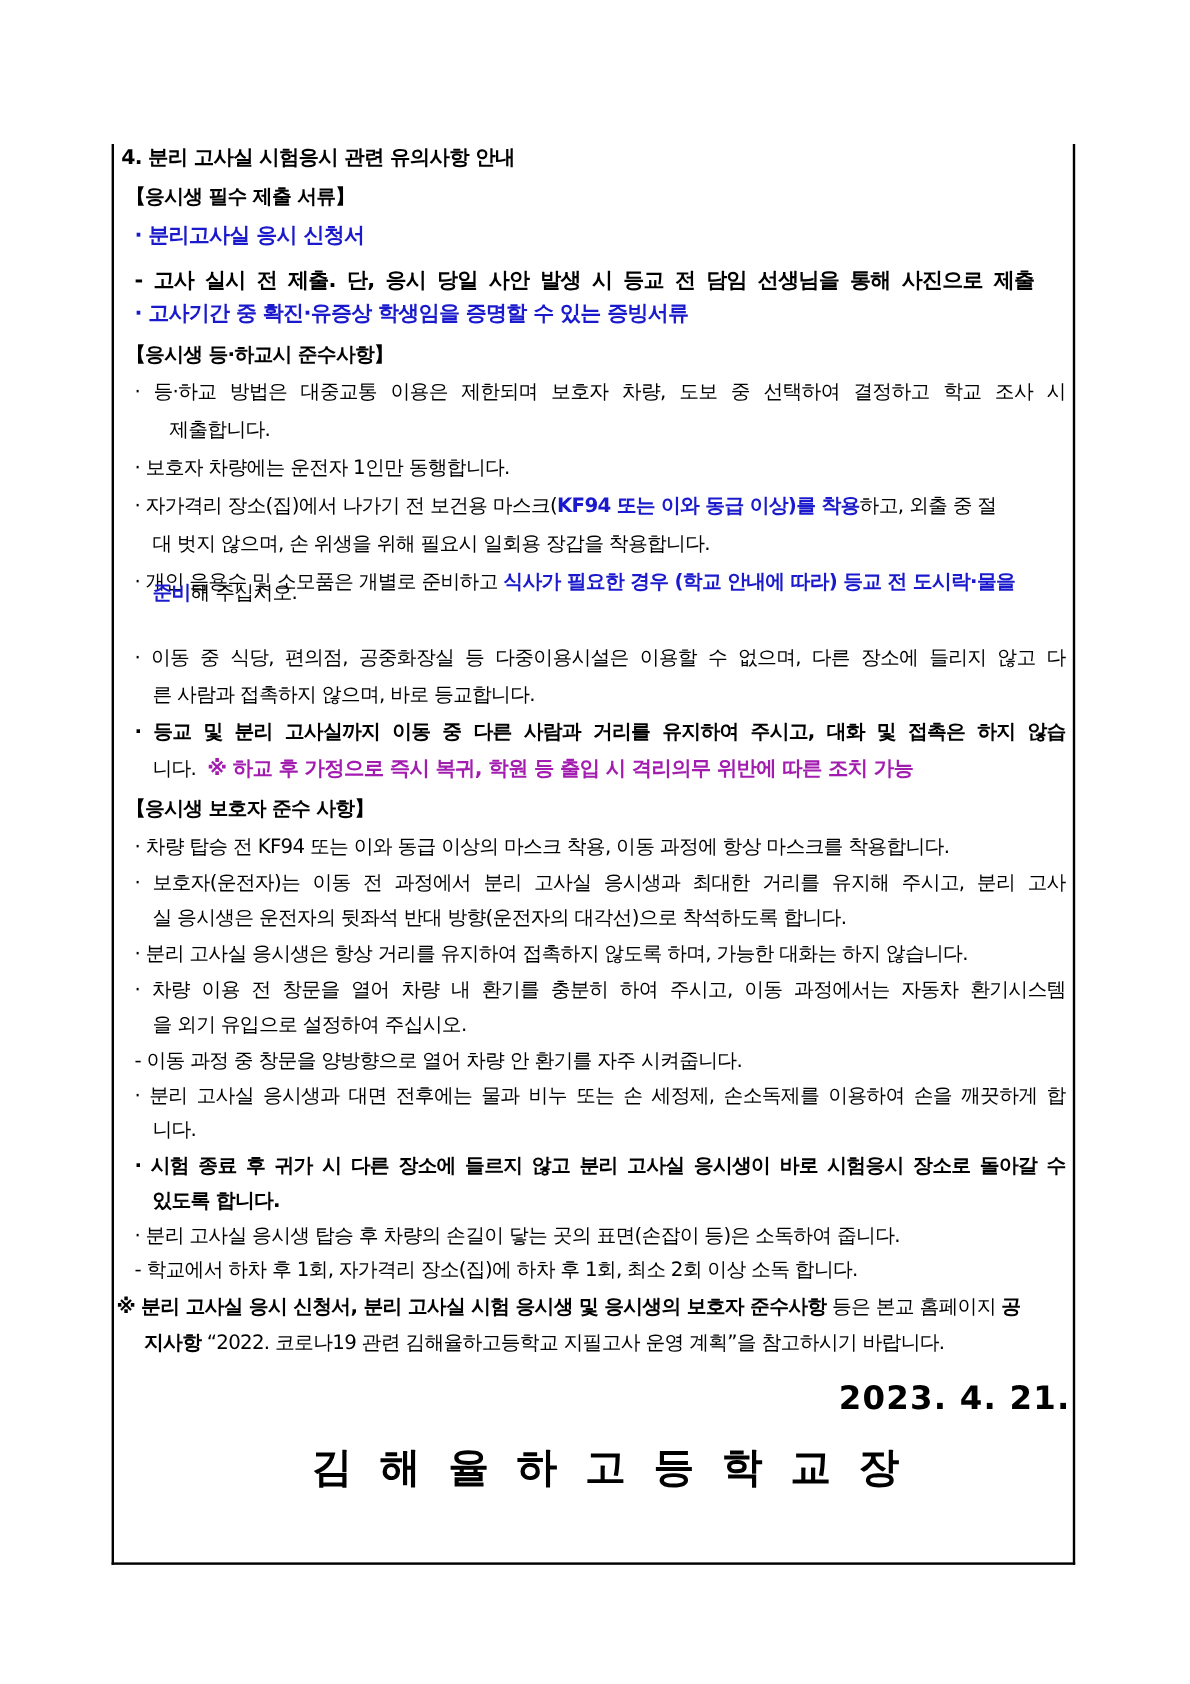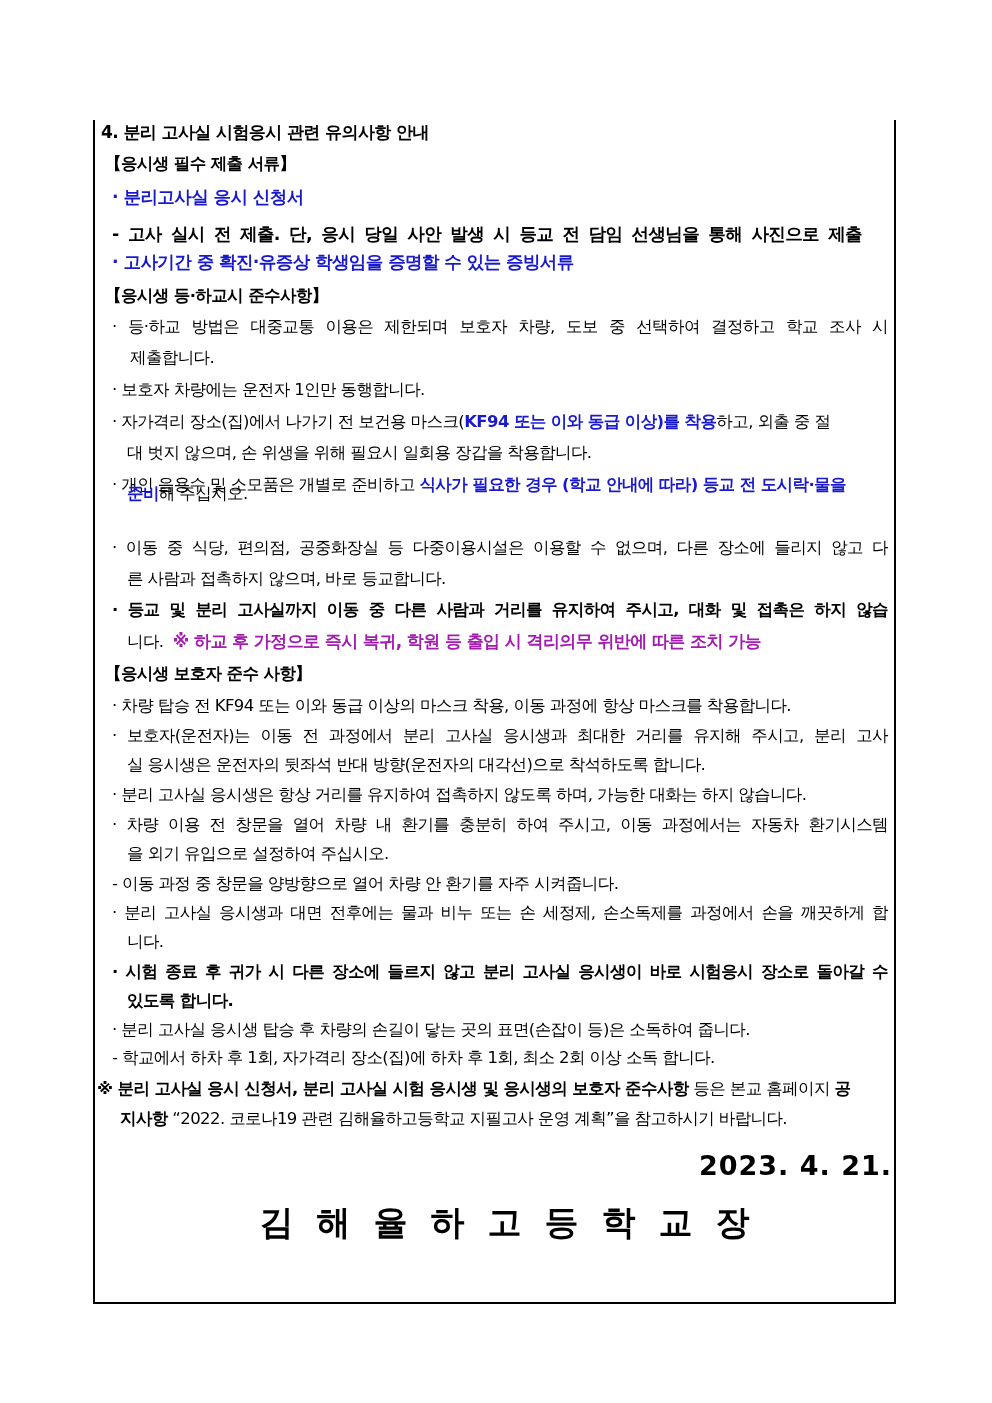--- a/index.html
+++ b/index.html
@@ -24,40 +24,40 @@
 
 <div class="line b" style="left:101px; top:122px; font-size:17px;">4. 분리 고사실 시험응시 관련 유의사항 안내</div>
 
 <div class="line b" style="left:105px; top:154px;">【응시생 필수 제출 서류】</div>
 <div class="line b blue" style="left:112px; top:187px; font-size:17.5px;">· 분리고사실 응시 신청서</div>
 <div class="line b just" style="left:112px; top:214px; width:750px; font-size:17.5px;margin-top:10px;">- 고사 실시 전 제출. 단, 응시 당일 사안 발생 시 등교 전 담임 선생님을 통해 사진으로 제출</div>
 <div class="line b blue" style="left:112px; top:252px; font-size:17.5px;">· 고사기간 중 확진·유증상 학생임을 증명할 수 있는 증빙서류</div>
 
 <div class="line b" style="left:105px; top:286px;">【응시생 등·하교시 준수사항】</div>
 <div class="line just" style="left:112px; top:317px; width:776px;">· 등·하교 방법은 대중교통 이용은 제한되며 보호자 차량, 도보 중 선택하여 결정하고 학교 조사 시</div>
-<div class="line" style="left:130px; top:348px;">제출합니다.</div>
+<div class="line" style="left:141px; top:348px;">제출합니다.</div>
 <div class="line" style="left:112px; top:380px;">· 보호자 차량에는 운전자 1인만 동행합니다.</div>
 <div class="line" style="left:112px; top:412px; width:776px;"><span>· 자가격리 장소(집)에서 나가기 전 보건용 마스크(</span><span class="b blue">KF94 또는 이와 동급 이상)를 착용</span><span>하고, 외출 중 절</span></div>
 <div class="line" style="left:127px; top:443px;">대 벗지 않으며, 손 위생을 위해 필요시 일회용 장갑을 착용합니다.</div>
 <div class="line" style="left:112px; top:475px;"><span>· 개인 음용수 및 소모품은 개별로 준비하고 </span><span class="b blue">식사가 필요한 경우 (학교 안내에 따라) 등교 전 도시락·물을</span></div>
 <div class="line" style="left:127px; top:484px;"><span class="b blue">준비</span><span>해 주십시오.</span></div>
 <div class="line just" style="left:112px; top:538px; width:776px;">· 이동 중 식당, 편의점, 공중화장실 등 다중이용시설은 이용할 수 없으며, 다른 장소에 들리지 않고 다</div>
 <div class="line" style="left:127px; top:569px;">른 사람과 접촉하지 않으며, 바로 등교합니다.</div>
 <div class="line just" style="left:112px; top:600px; width:776px;font-weight:bold;">· 등교 및 분리 고사실까지 이동 중 다른 사람과 거리를 유지하여 주시고, 대화 및 접촉은 하지 않습</div>
 <div class="line" style="left:127px; top:631px;"><span>니다.</span>&nbsp;&nbsp;<span class="b red" style="font-size:17px;">※ 하교 후 가정으로 즉시 복귀, 학원 등 출입 시 격리의무 위반에 따른 조치 가능</span></div>
 
 <div class="line b" style="left:105px; top:664px;">【응시생 보호자 준수 사항】</div>
 <div class="line" style="left:112px; top:696px;">· 차량 탑승 전 KF94 또는 이와 동급 이상의 마스크 착용, 이동 과정에 항상 마스크를 착용합니다.</div>
 <div class="line just" style="left:112px; top:726px; width:776px;">· 보호자(운전자)는 이동 전 과정에서 분리 고사실 응시생과 최대한 거리를 유지해 주시고, 분리 고사</div>
 <div class="line" style="left:127px; top:755px;">실 응시생은 운전자의 뒷좌석 반대 방향(운전자의 대각선)으로 착석하도록 합니다.</div>
 <div class="line" style="left:112px; top:785px;">· 분리 고사실 응시생은 항상 거리를 유지하여 접촉하지 않도록 하며, 가능한 대화는 하지 않습니다.</div>
 <div class="line just" style="left:112px; top:815px; width:776px;">· 차량 이용 전 창문을 열어 차량 내 환기를 충분히 하여 주시고, 이동 과정에서는 자동차 환기시스템</div>
 <div class="line" style="left:127px; top:844px;">을 외기 유입으로 설정하여 주십시오.</div>
 <div class="line" style="left:112px; top:874px;">- 이동 과정 중 창문을 양방향으로 열어 차량 안 환기를 자주 시켜줍니다.</div>
-<div class="line just" style="left:112px; top:903px; width:776px;">· 분리 고사실 응시생과 대면 전후에는 물과 비누 또는 손 세정제, 손소독제를 과정에서 손을 깨끗하게 합</div>
+<div class="line just" style="left:112px; top:903px; width:776px;">· 분리 고사실 응시생과 대면 전후에는 물과 비누 또는 손 세정제, 손소독제를 이용하여 손을 깨끗하게 합</div>
 <div class="line" style="left:127px; top:932px;">니다.</div>
 <div class="line b just" style="left:112px; top:962px; width:776px;">· 시험 종료 후 귀가 시 다른 장소에 들르지 않고 분리 고사실 응시생이 바로 시험응시 장소로 돌아갈 수</div>
 <div class="line b" style="left:127px; top:991px;">있도록 합니다.</div>
 <div class="line" style="left:112px; top:1020px;">· 분리 고사실 응시생 탑승 후 차량의 손길이 닿는 곳의 표면(손잡이 등)은 소독하여 줍니다.</div>
 <div class="line" style="left:112px; top:1048px;">- 학교에서 하차 후 1회, 자가격리 장소(집)에 하차 후 1회, 최소 2회 이상 소독 합니다.</div>
 
 <div class="line" style="left:97px; top:1079px; width:792px;"><span class="b">※ 분리 고사실 응시 신청서, 분리 고사실 시험 응시생 및 응시생의 보호자 준수사항</span><span> 등은 본교 홈페이지 </span><span class="b">공</span></div>
 <div class="line" style="left:120px; top:1109px;"><span class="b">지사항</span><span> “2022. 코로나19 관련 김해율하고등학교 지필고사 운영 계획”을 참고하시기 바랍니다.</span></div>
 
 <div style="position:absolute; left:93px; top:1150px; width:799px; height:40px;">

